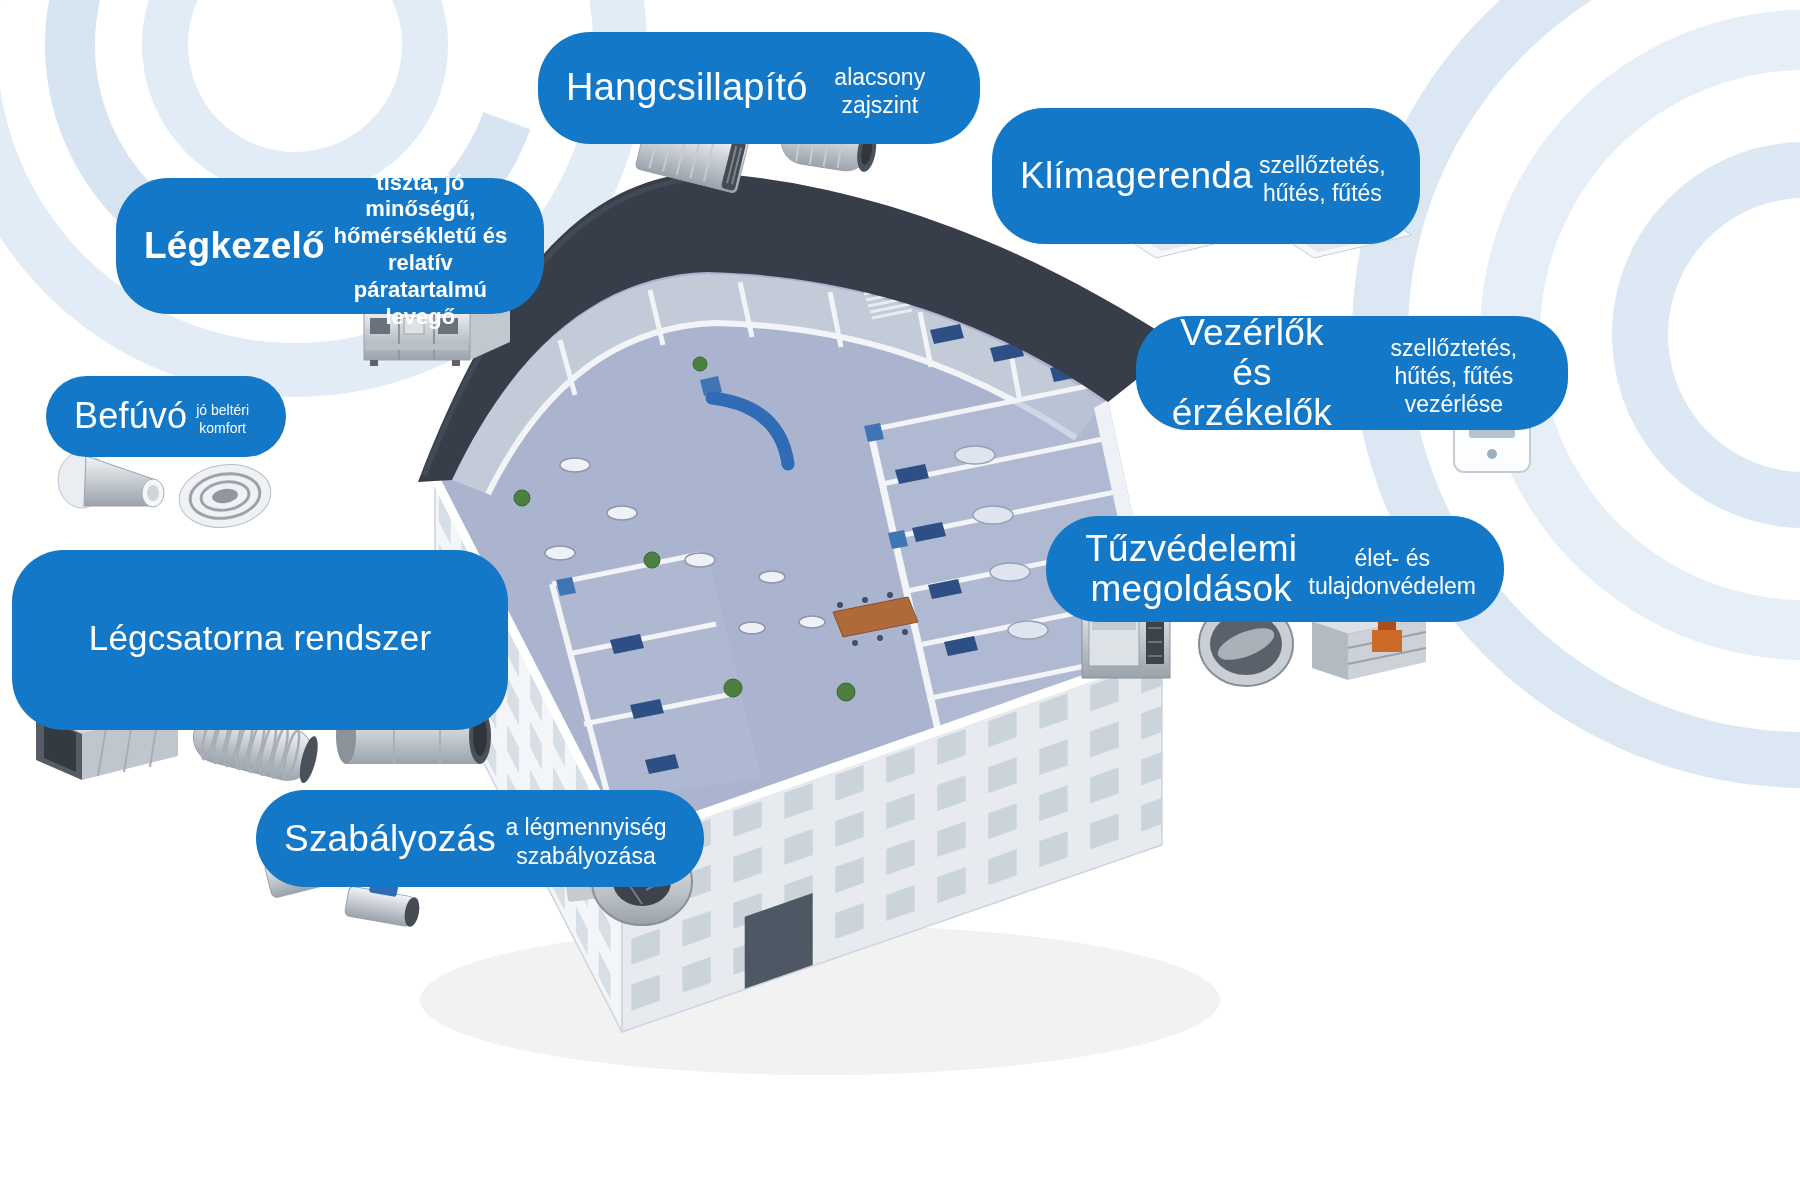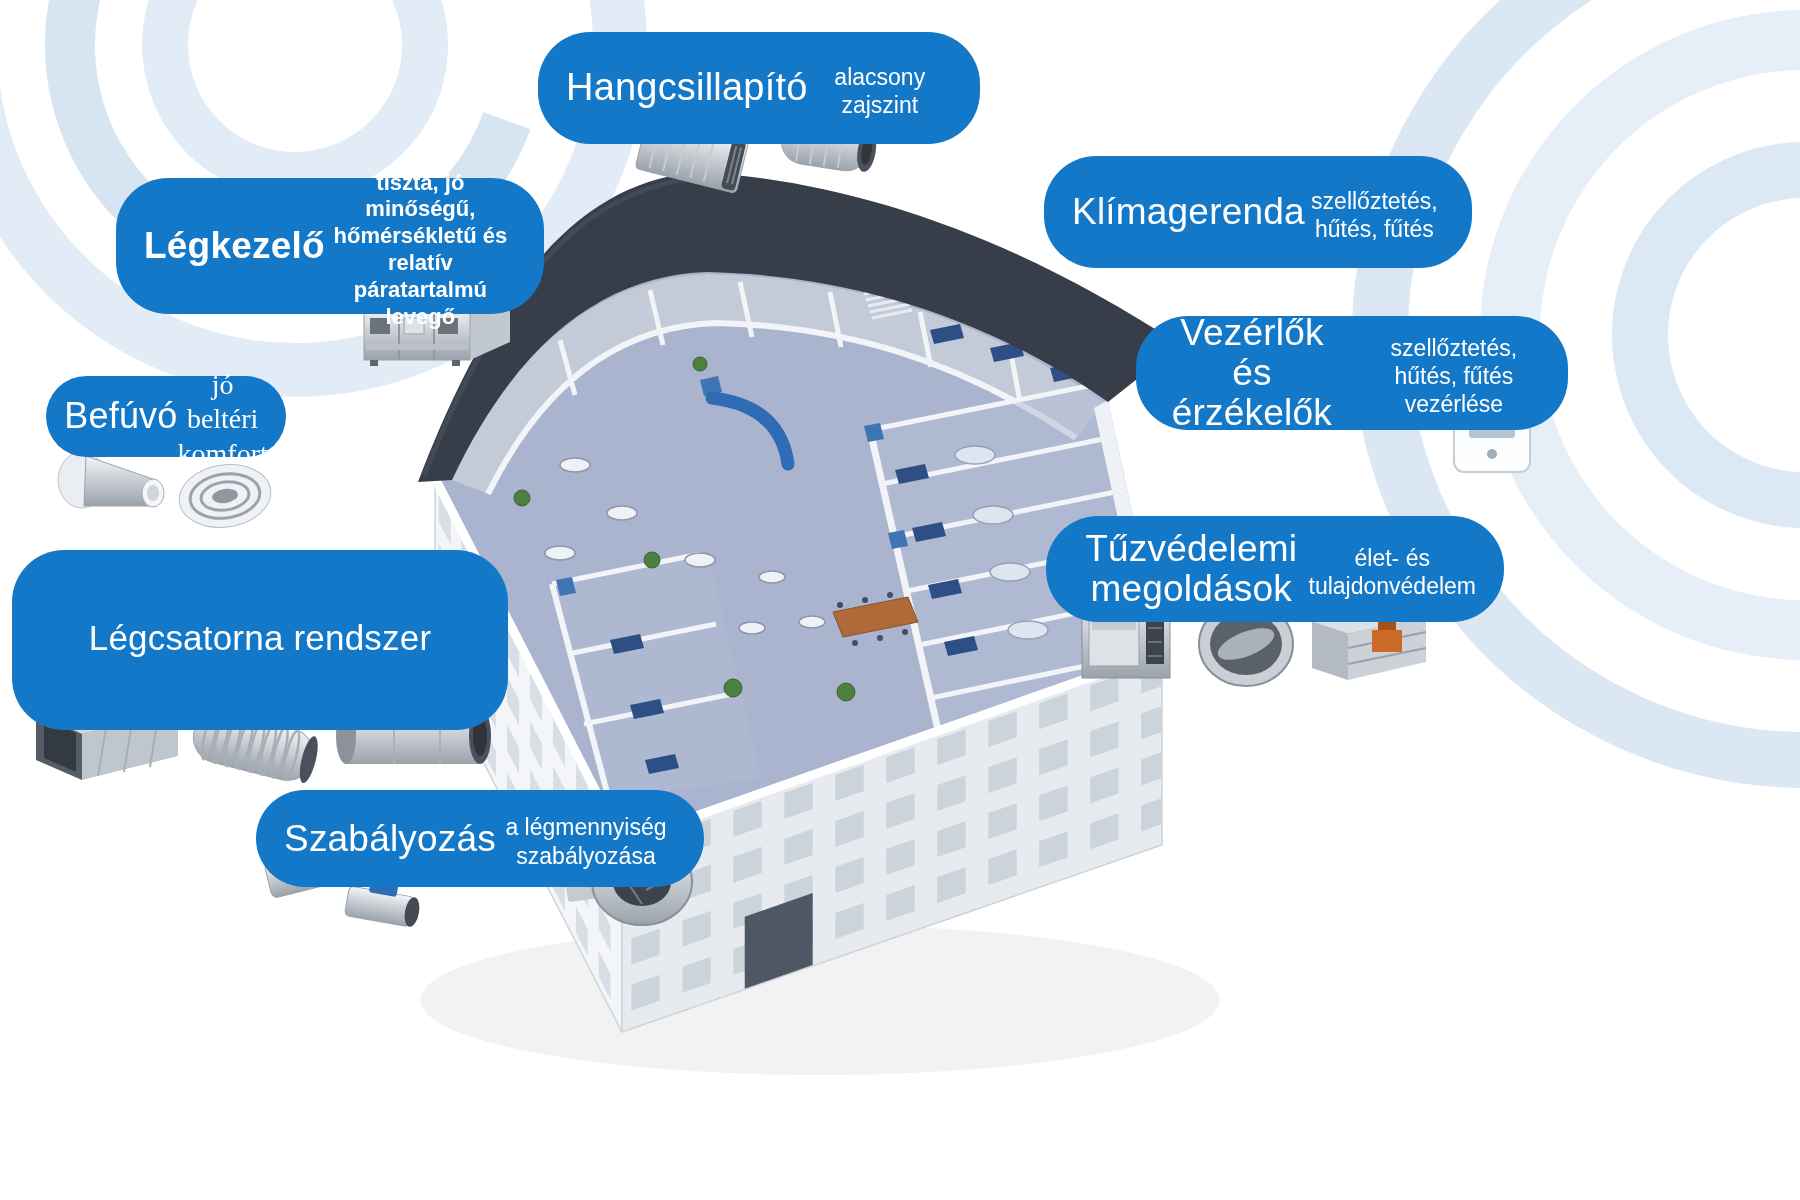--- a/index.html
+++ b/index.html
@@ -13,26 +13,26 @@
     background:#1478c8;color:#ffffff;border-radius:52px;
     display:flex;flex-direction:row;align-items:center;justify-content:center;
     text-align:center;padding:10px 28px;cursor:pointer;
   }
   .callout .t {font-size:37px;line-height:1.08;letter-spacing:0.2px;}
   .callout .t2{font-size:30px;line-height:1.12;margin-top:2px;}
   .callout .s {font-size:23px;line-height:1.22;margin-top:6px;}
 
   #co-hang       {left:538px;top:32px;  width:442px;height:112px;}
   #co-hang .t{font-size:38px;}
-  #co-klima      {left:1044px;top:108px;width:428px;height:112px;margin-top:48px;}
+  #co-klima      {left:992px;top:108px;width:428px;height:136px;}
   #co-legkezelo  {left:116px;top:178px; width:428px;height:136px;font-weight:bold;}
   #co-legkezelo .s{font-size:22px;margin-top:8px;}
   #co-vezerlok   {left:1136px;top:316px;width:432px;height:114px;gap:28px;}
   #co-befuvo     {left:46px;top:376px;  width:240px;height:81px;}
-  #co-befuvo .t{font-size:36px;} #co-befuvo .s{font-size:28px;margin-top:6px;font-family:Liberation Serif, serif;}
+  #co-befuvo .t{font-size:36px;} #co-befuvo .s{font-size:14px;margin-top:6px;}
   #co-tuz        {left:1046px;top:516px;width:458px;height:106px;}
   #co-legcsatorna{left:12px;top:550px;  width:496px;height:180px;padding-top:6px;}
   #co-legcsatorna .t{font-size:35px;} #co-legcsatorna .s{font-size:22px;margin-top:8px;}
   #co-szab       {left:256px;top:790px; width:448px;height:97px;}
 </style>
 </head>
 <body>
 
 <div class="stage">
 

